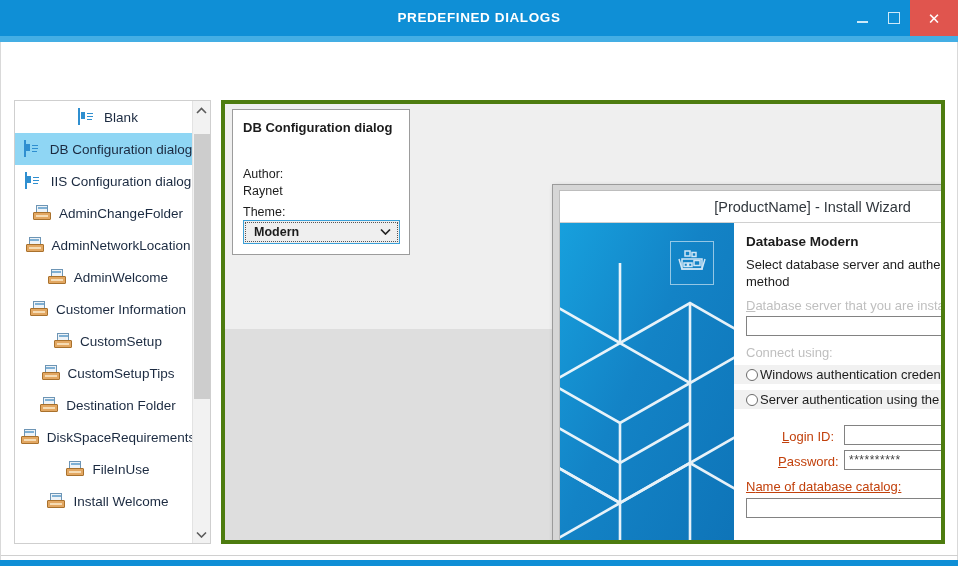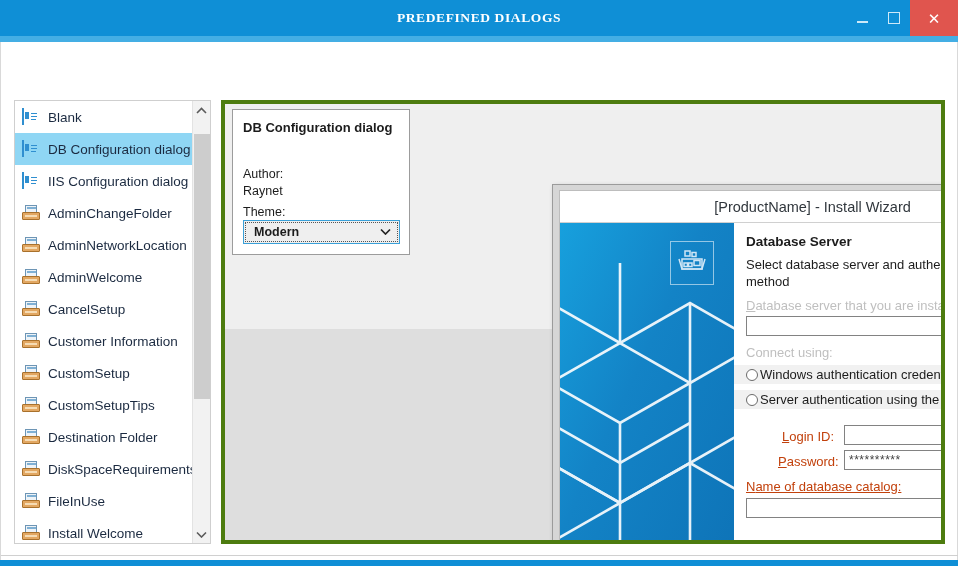--- a/index.html
+++ b/index.html
@@ -15,21 +15,21 @@
   .titlebar{
     position:absolute;left:0;top:0;width:958px;height:36px;
     background:#0f8fd6;
   }
   .titlebar-accent{
     position:absolute;left:0;top:36px;width:958px;height:6px;background:#44aee4;
   }
   .title-text{
     position:absolute;left:0;top:0;width:958px;height:36px;
     line-height:36px;text-align:center;color:#ffffff;
-    font-size:13.5px;font-weight:bold;letter-spacing:0.6px;font-family:Liberation Serif, serif;
+    font-size:13.5px;font-weight:bold;letter-spacing:0.6px;
   }
   .winbtns{position:absolute;right:0;top:0;height:36px;display:flex;}
   .winbtn{width:32px;height:36px;display:flex;align-items:center;justify-content:center;cursor:default;}
   .winbtn.close{width:48px;background:#e0554e;}
   .gl-min{display:block;width:11px;height:2px;background:#cde9f8;margin-top:8px;}
   .gl-max{display:block;width:12px;height:12px;border:1.6px solid #cde9f8;box-sizing:border-box;}
   .gl-close{color:#ffffff;font-size:15px;line-height:1;font-family:"Liberation Sans",sans-serif;}
 
   
   .content{
@@ -41,21 +41,21 @@
   .bottom-accent{position:absolute;left:0;top:560px;width:958px;height:6px;background:#0f8fd6;}
 
   
   .listbox{
     position:absolute;left:13px;top:58px;width:197px;height:444px;
     background:#ffffff;border:1px solid #cfcfcf;box-sizing:border-box;overflow:hidden;
   }
   .list-scroll{position:absolute;left:0;top:0;width:179px;height:442px;}
   .li{
     height:32px;display:flex;align-items:center;padding-left:7px;box-sizing:border-box;
-    color:#1b2a40;font-size:13.5px;white-space:nowrap;
+    color:#1b2a40;font-size:13.5px;white-space:nowrap;justify-content:center;
   }
   .li.sel{background:#8fd6f4;}
   .li .lbl{margin-left:8px;}
   .ico{width:18px;height:16px;position:relative;flex:0 0 auto;}
   
   .ico-win{border:1.6px solid #2f8fd0;background:#ffffff;box-sizing:border-box;width:17px;height:14px;}
   .ico-win i{position:absolute;display:block;background:#2f8fd0;}
   .ico-win i.b1{left:2.5px;top:3px;width:4px;height:7px;}
   .ico-win i.b2{left:8.5px;top:3.5px;width:6px;height:1.6px;}
   .ico-win i.b3{left:8.5px;top:6.5px;width:6px;height:1.6px;}
@@ -171,24 +171,20 @@
             <span class="ico"><span class="ico-dlg"><span class="top"></span><span class="topbar"></span><span class="base"></span><span class="slot"></span></span></span>
             <span class="lbl">AdminChangeFolder</span>
           </div>
           <div class="li">
             <span class="ico"><span class="ico-dlg"><span class="top"></span><span class="topbar"></span><span class="base"></span><span class="slot"></span></span></span>
             <span class="lbl">AdminNetworkLocation</span>
           </div>
           <div class="li">
             <span class="ico"><span class="ico-dlg"><span class="top"></span><span class="topbar"></span><span class="base"></span><span class="slot"></span></span></span>
             <span class="lbl">AdminWelcome</span>
-          </div>
-          <div class="li">
-            <span class="ico"><span class="ico-dlg"><span class="top"></span><span class="topbar"></span><span class="base"></span><span class="slot"></span></span></span>
-            <span class="lbl">CancelSetup</span>
           </div>
           <div class="li">
             <span class="ico"><span class="ico-dlg"><span class="top"></span><span class="topbar"></span><span class="base"></span><span class="slot"></span></span></span>
             <span class="lbl">Customer Information</span>
           </div>
           <div class="li">
             <span class="ico"><span class="ico-dlg"><span class="top"></span><span class="topbar"></span><span class="base"></span><span class="slot"></span></span></span>
             <span class="lbl">CustomSetup</span>
           </div>
           <div class="li">
@@ -270,21 +266,21 @@
                     <rect x="15" y="4.5" width="4" height="4"></rect>
                     <rect x="17" y="12.5" width="6" height="5"></rect>
                     <rect x="7" y="15" width="3.5" height="3.5"></rect>
                     <rect x="11.5" y="15" width="3.5" height="3.5"></rect>
                   </g>
                 </svg>
               </div>
             </div>
 
             <div class="pane">
-              <div class="h1">Database Server</div>
+              <div class="h1">Database Modern</div>
               <div class="sub">Select database server and authentication method</div>
 
               <div class="lbl-dim" style="left:12px;top:75px;">
                 <span class="u">D</span><span>atabase server that you are installing to:</span>
               </div>
 
               <input class="txtin" style="left: 12px; top: 93px; width: 205px;" value="">
 
               <div class="lbl-dim" style="left:12px;top:122px;">Connect using:</div>
 

